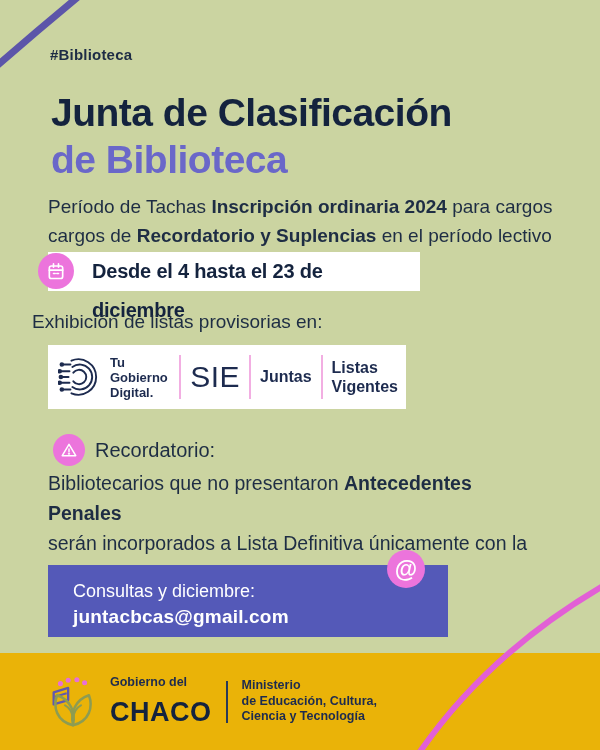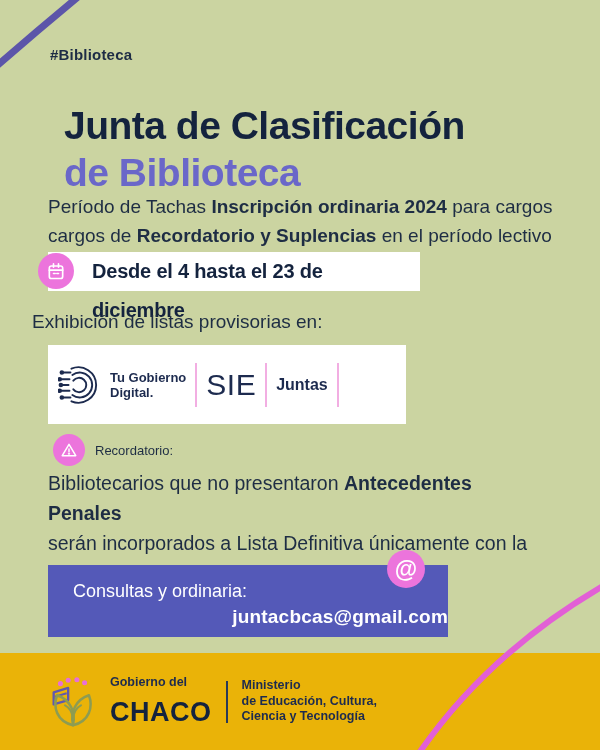--- a/index.html
+++ b/index.html
@@ -19,38 +19,38 @@
   
   .intro{left:48px;top:192px;width:515px;font-size:19px;line-height:29px;color:#1e2d44;}
   .intro b,.reminder-text b{font-weight:700;}
   
   .date-pill{left:48px;top:252px;width:372px;height:39px;background:#ffffff;}
   .cal-circle{position:absolute;left:-10px;top:1px;width:36px;height:36px;border-radius:50%;
     background:#ec74dc;display:flex;align-items:center;justify-content:center;}
   .date-text{display:block;margin-left:44px;line-height:39px;font-size:20px;font-weight:700;color:#14233e;letter-spacing:-.2px;}
   
   .exhibition-label{left:32px;top:311px;font-size:19px;color:#1e2d44;}
-  .logo-box{left:48px;top:345px;width:358px;height:79px;background:#ffffff;
+  .logo-box{left:48px;top:345px;width:358px;height:64px;background:#ffffff;
     display:flex;align-items:center;padding:0 8px 0 10px;box-sizing:border-box;}
   .brand-text{margin-left:6px;font-size:13px;font-weight:700;line-height:15px;color:#1d2b4f;}
   .vsep{width:2px;height:44px;background:#f2aee2;margin:0 9px;flex:0 0 auto;}
   .sie{font-size:30px;font-weight:400;color:#1d2b4f;letter-spacing:.5px;}
   .juntas{font-size:16px;font-weight:700;color:#1d2b4f;}
   .listas{font-size:16px;font-weight:700;line-height:19px;color:#1d2b4f;}
   
   .reminder-head{left:53px;top:434px;display:flex;align-items:center;}
   .warn-circle{width:32px;height:32px;border-radius:50%;background:#ec74dc;
     display:flex;align-items:center;justify-content:center;flex:0 0 auto;}
-  .reminder-label{margin-left:10px;font-size:13px;color:#1e2d44;}
+  .reminder-label{margin-left:10px;font-size:20px;color:#1e2d44;}
   .reminder-text{left:48px;top:468px;width:500px;font-size:19.5px;line-height:30px;color:#1e2d44;}
   
   .contact-box{left:48px;top:565px;width:400px;height:72px;background:#5459b8;
     padding:16px 0 0 25px;box-sizing:border-box;}
   .contact-label{font-size:18px;color:#ffffff;display:block;}
-  .contact-email{font-size:19px;font-weight:700;color:#ffffff;display:block;margin-top:4px;letter-spacing:.2px;text-align:right;}
+  .contact-email{font-size:19px;font-weight:700;color:#ffffff;display:block;margin-top:4px;letter-spacing:.2px;}
   .at-circle{position:absolute;left:339px;top:-15px;width:38px;height:38px;border-radius:50%;
     background:#ec74dc;display:flex;align-items:center;justify-content:center;
     font-size:23px;font-weight:700;color:#ffffff;}
   
   .footer{left:0;top:653px;width:600px;height:112px;background:#eab308;padding-left:48px;}
   .footer-inner{position:absolute;left:44px;top:0;height:97px;display:flex;align-items:center;}
   .gov-block{margin-left:8px;}
   .gov-small{font-size:12.5px;font-weight:600;color:#1d2b4f;display:block;}
   .gov-big{font-size:27px;font-weight:800;color:#14233e;letter-spacing:.5px;display:block;margin-top:8px;}
   .f-divider{width:2px;height:42px;background:#2a3a58;margin:0 14px;}
@@ -61,21 +61,21 @@
 </head>
 <body>
 
 <svg class="abs decor" width="600" height="750" viewBox="0 0 600 750">
   <path d="M 84 -8 Q 38 30 -8 70" fill="none" stroke="#5c55a9" stroke-width="7" stroke-linecap="round"></path>
   <path d="M 608 583 Q 488 652 417 756" fill="none" stroke="#e25fd6" stroke-width="6" stroke-linecap="round"></path>
 </svg>
 
 <div class="abs hashtag">#Biblioteca</div>
 
-<h1 class="abs title" style="margin:16px;">
+<h1 class="abs title" style="margin:3px;">
   <span class="l1">Junta de Clasificación</span>
   <span class="l2">de Biblioteca</span>
 </h1>
 
 <p class="abs intro" style="margin:0;">
   <span>Período de Tachas </span><b>Inscripción ordinaria 2024</b><span> para cargos</span><br>
   <span>cargos de </span><b>Recordatorio y Suplencias</b><span> en el período lectivo 2025.</span>
 </p>
 
 <div class="abs date-pill">
@@ -114,20 +114,24 @@
   </span>
   <span class="brand-text">
     <span>Tu Gobierno</span><br>
     <span>Digital.</span>
   </span>
   <span class="vsep"></span>
   <span class="sie">SIE</span>
   <span class="vsep"></span>
   <span class="juntas">Juntas</span>
   <span class="vsep"></span>
+  <span class="listas">
+    <span>Listas</span><br>
+    <span>Vigentes</span>
+  </span>
 </div>
 
 <div class="abs reminder-head">
   <span class="warn-circle">
     <svg width="18" height="18" viewBox="0 0 24 24" fill="none" stroke="#ffffff" stroke-width="2" stroke-linejoin="round" stroke-linecap="round">
       <path d="M12 4.5 L21 19.5 L3 19.5 Z"></path>
       <line x1="12" y1="10.5" x2="12" y2="14"></line>
       <circle cx="12" cy="16.8" r="0.6" fill="#ffffff"></circle>
     </svg>
   </span>
@@ -135,21 +139,21 @@
 </div>
 
 <p class="abs reminder-text" style="margin:0;">
   <span>Bibliotecarios que no presentaron </span><b>Antecedentes Penales</b><br>
   <span>serán incorporados a Lista Definitiva únicamente con la</span><br>
   <span>presentación del Certificado correspondiente.</span>
 </p>
 
 <div class="abs contact-box">
   <span class="at-circle">@</span>
-  <span class="contact-label">Consultas y ordinaria:</span>
+  <span class="contact-label">Consultas y diciembre:</span>
   <span class="contact-email">juntacbcas@gmail.com</span>
 </div>
 
 <div class="abs footer">
   <div class="footer-inner">
     <span style="display:flex;">
       <svg width="58" height="60" viewBox="0 0 60 60" fill="none">
         <circle cx="17" cy="11" r="2.6" fill="#e86fd8"></circle>
         <circle cx="25" cy="7.5" r="2.6" fill="#e86fd8"></circle>
         <circle cx="34" cy="7" r="2.6" fill="#e86fd8"></circle>

